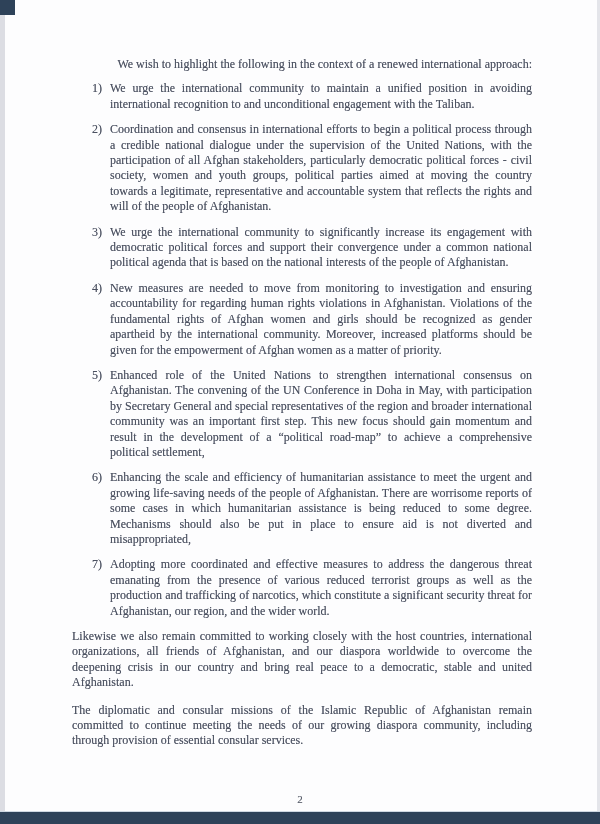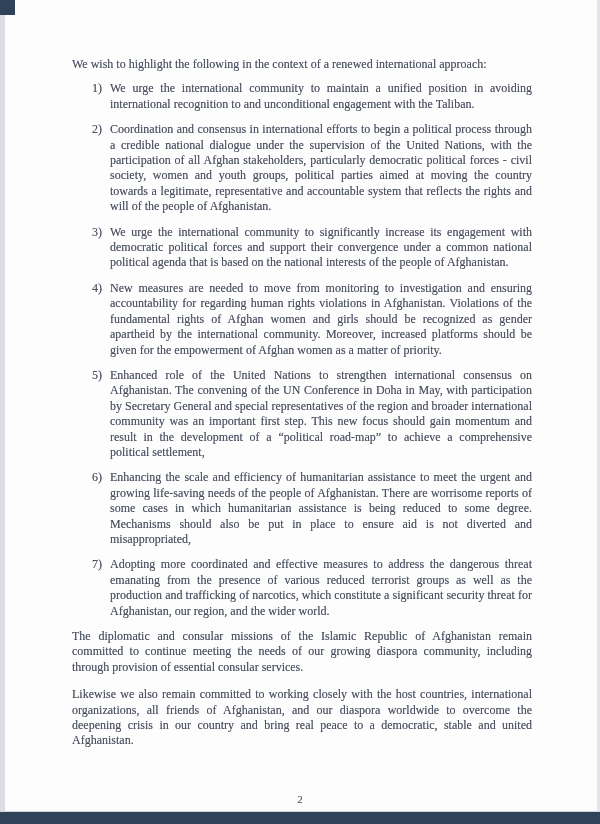--- a/index.html
+++ b/index.html
@@ -38,21 +38,21 @@
     top: 57px;
   }
   .intro, .para, .ptext {
     font-size: 12px;
     line-height: 15.4px;
     text-align: justify;
     text-shadow: 0 0 0.5px rgba(75, 81, 97, 0.55);
   }
   .intro {
     margin: 0 0 9px 0;
-    text-align: left;
+    text-align: right;
   }
   .points {
     margin: 0 0 0 20px;
     padding: 0;
   }
   .point {
     display: flex;
     margin-bottom: 10px;
   }
   .num {
@@ -118,19 +118,19 @@
       <div class="point">
         <span class="num">6)</span>
         <div class="ptext">Enhancing the scale and efficiency of humanitarian assistance to meet the urgent and growing life-saving needs of the people of Afghanistan. There are worrisome reports of some cases in which humanitarian assistance is being reduced to some degree. Mechanisms should also be put in place to ensure aid is not diverted and misappropriated,</div>
       </div>
       <div class="point">
         <span class="num">7)</span>
         <div class="ptext">Adopting more coordinated and effective measures to address the dangerous threat emanating from the presence of various reduced terrorist groups as well as the production and trafficking of narcotics, which constitute a significant security threat for Afghanistan, our region, and the wider world.</div>
       </div>
     </div>
 
+    <p class="para">Likewise we also remain committed to working closely with the host countries, international organizations, all friends of Afghanistan, and our diaspora worldwide to overcome the deepening crisis in our country and bring real peace to a democratic, stable and united Afghanistan.</p>
     <p class="para">The diplomatic and consular missions of the Islamic Republic of Afghanistan remain committed to continue meeting the needs of our growing diaspora community, including through provision of essential consular services.</p>
-    <p class="para">Likewise we also remain committed to working closely with the host countries, international organizations, all friends of Afghanistan, and our diaspora worldwide to overcome the deepening crisis in our country and bring real peace to a democratic, stable and united Afghanistan.</p>
   </div>
 
   <div class="page-number">2</div>
   <div class="footer-bar"></div>
 </div>
 
 </body></html>

